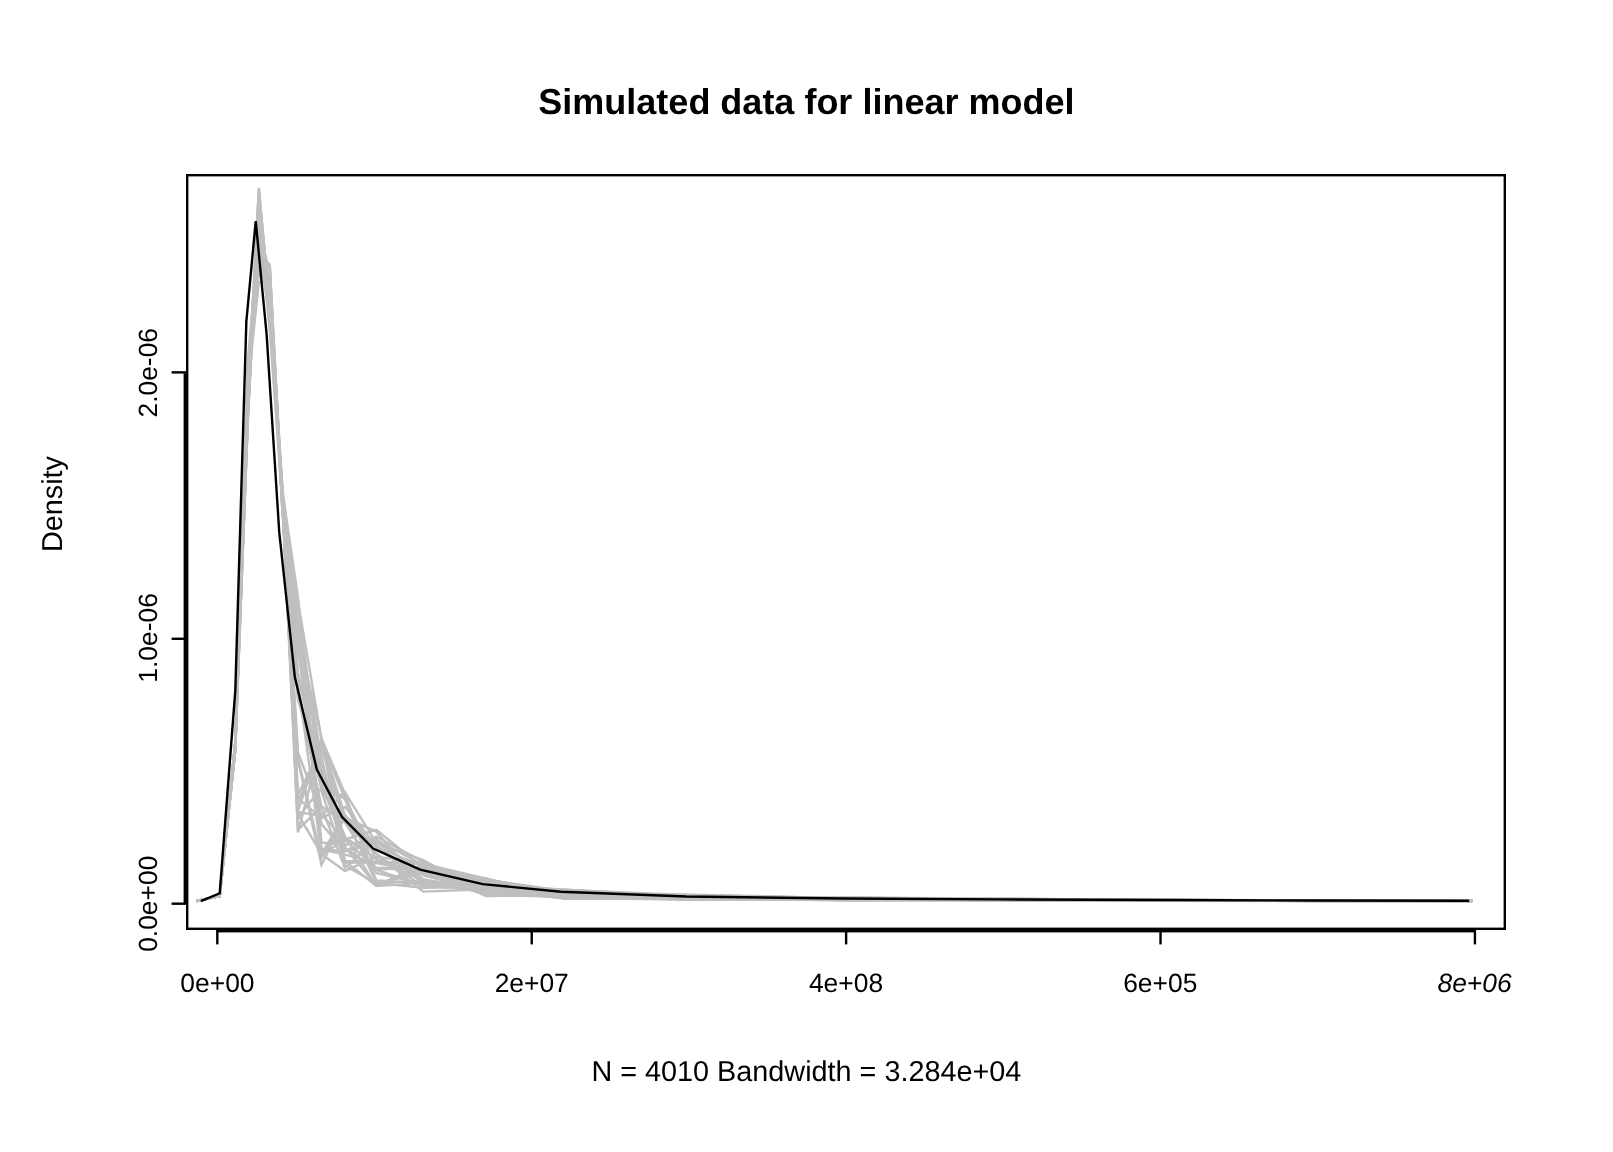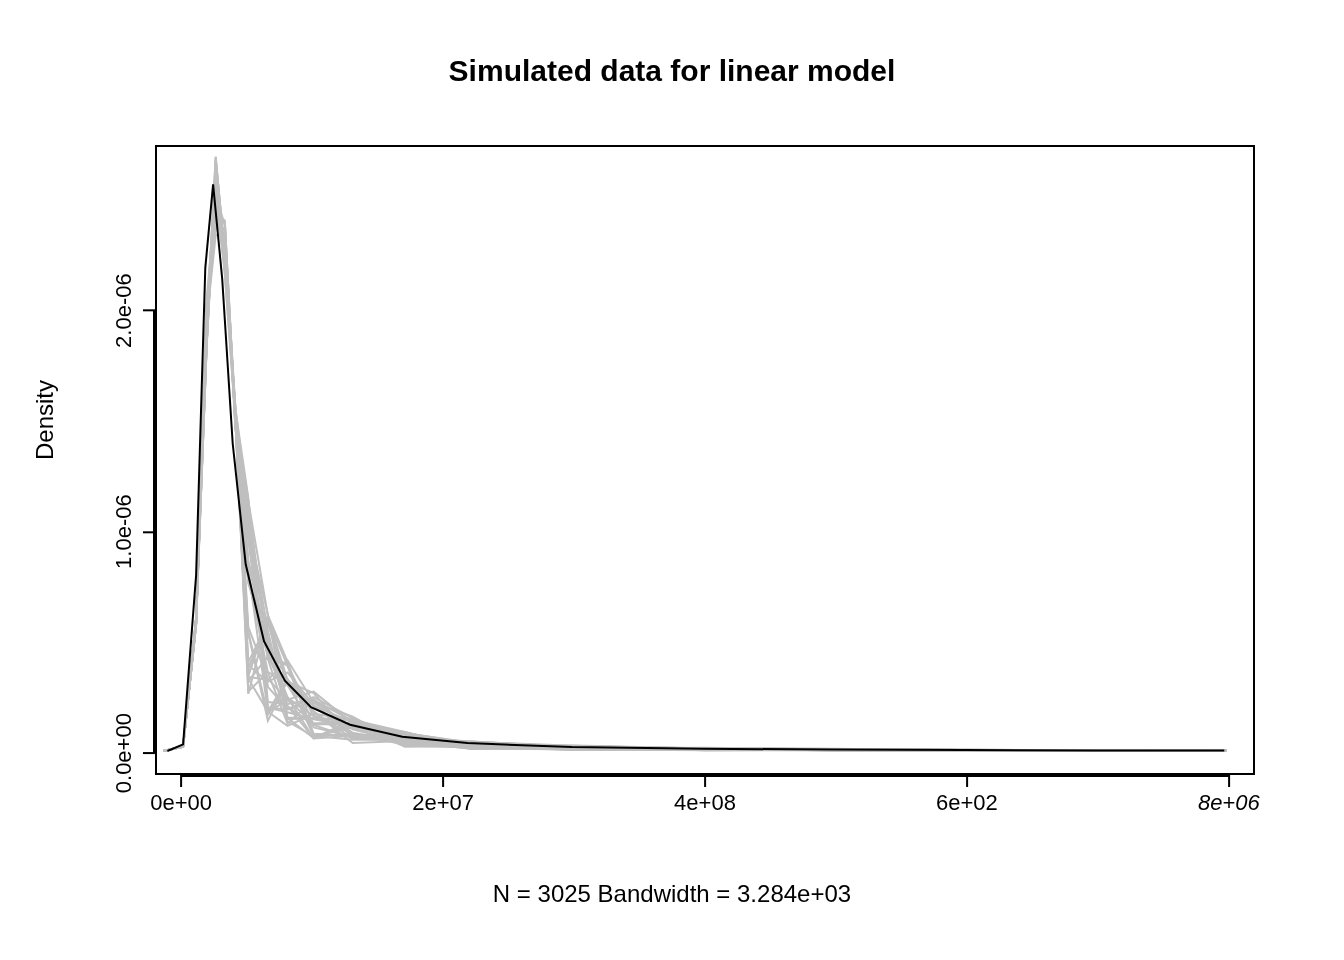--- a/index.html
+++ b/index.html
@@ -13,21 +13,21 @@
   }
   .chart-wrap {
     position: relative;
     width: 1344px;
     height: 960px;
   }
   .title {
     position: absolute;
     left: 0;
     right: 0;
-    top: 54px;
+    top: 69px;
     text-align: center;
     font-size: 30px;
     font-weight: bold;
   }
   .subtitle {
     position: absolute;
     left: 0;
     right: 0;
     top: 880px;
     text-align: center;
@@ -70,21 +70,21 @@
     transform: translateX(-50%);
     text-align: center;
   }
   .x-tick .mark {
     width: 2px;
     height: 12px;
     background: #000;
     margin: 0 auto;
   }
   .x-tick .lbl {
-    margin-top: 3px;
+    margin-top: 20px;
     font-size: 22px;
     white-space: nowrap;
   }
   .y-ticks {
     position: absolute;
     left: 75px;
     top: 145px;
     width: 80px;
     height: 630px;
   }
@@ -203,21 +203,21 @@
       <div class="x-tick" style="left: 26.1905%;">
         <div class="mark"></div>
         <div class="lbl">2e+07</div>
       </div>
       <div class="x-tick" style="left: 50%;">
         <div class="mark"></div>
         <div class="lbl">4e+08</div>
       </div>
       <div class="x-tick" style="left: 73.8095%;">
         <div class="mark"></div>
-        <div class="lbl">6e+02</div>
+        <div class="lbl">6e+05</div>
       </div>
       <div class="x-tick" style="left: 97.619%; font-style: italic;">
         <div class="mark"></div>
         <div class="lbl">8e+06</div>
       </div>
     </div>
   <div class="y-ticks" id="y-ticks">
       <div class="y-tick" style="bottom: 3.50877%;">
         <span class="lbl">0.0e+00</span>
         <div class="mark"></div>
@@ -225,15 +225,15 @@
       <div class="y-tick" style="bottom: 38.5965%;">
         <span class="lbl">1.0e-06</span>
         <div class="mark"></div>
       </div>
       <div class="y-tick" style="bottom: 73.6842%;">
         <span class="lbl">2.0e-06</span>
         <div class="mark"></div>
       </div>
     </div>
 
-  <div class="subtitle">N = 3025   Bandwidth = 3.284e+03</div>
+  <div class="subtitle">N = 4010   Bandwidth = 3.284e+04</div>
 
 </div>
 
 </body></html>

